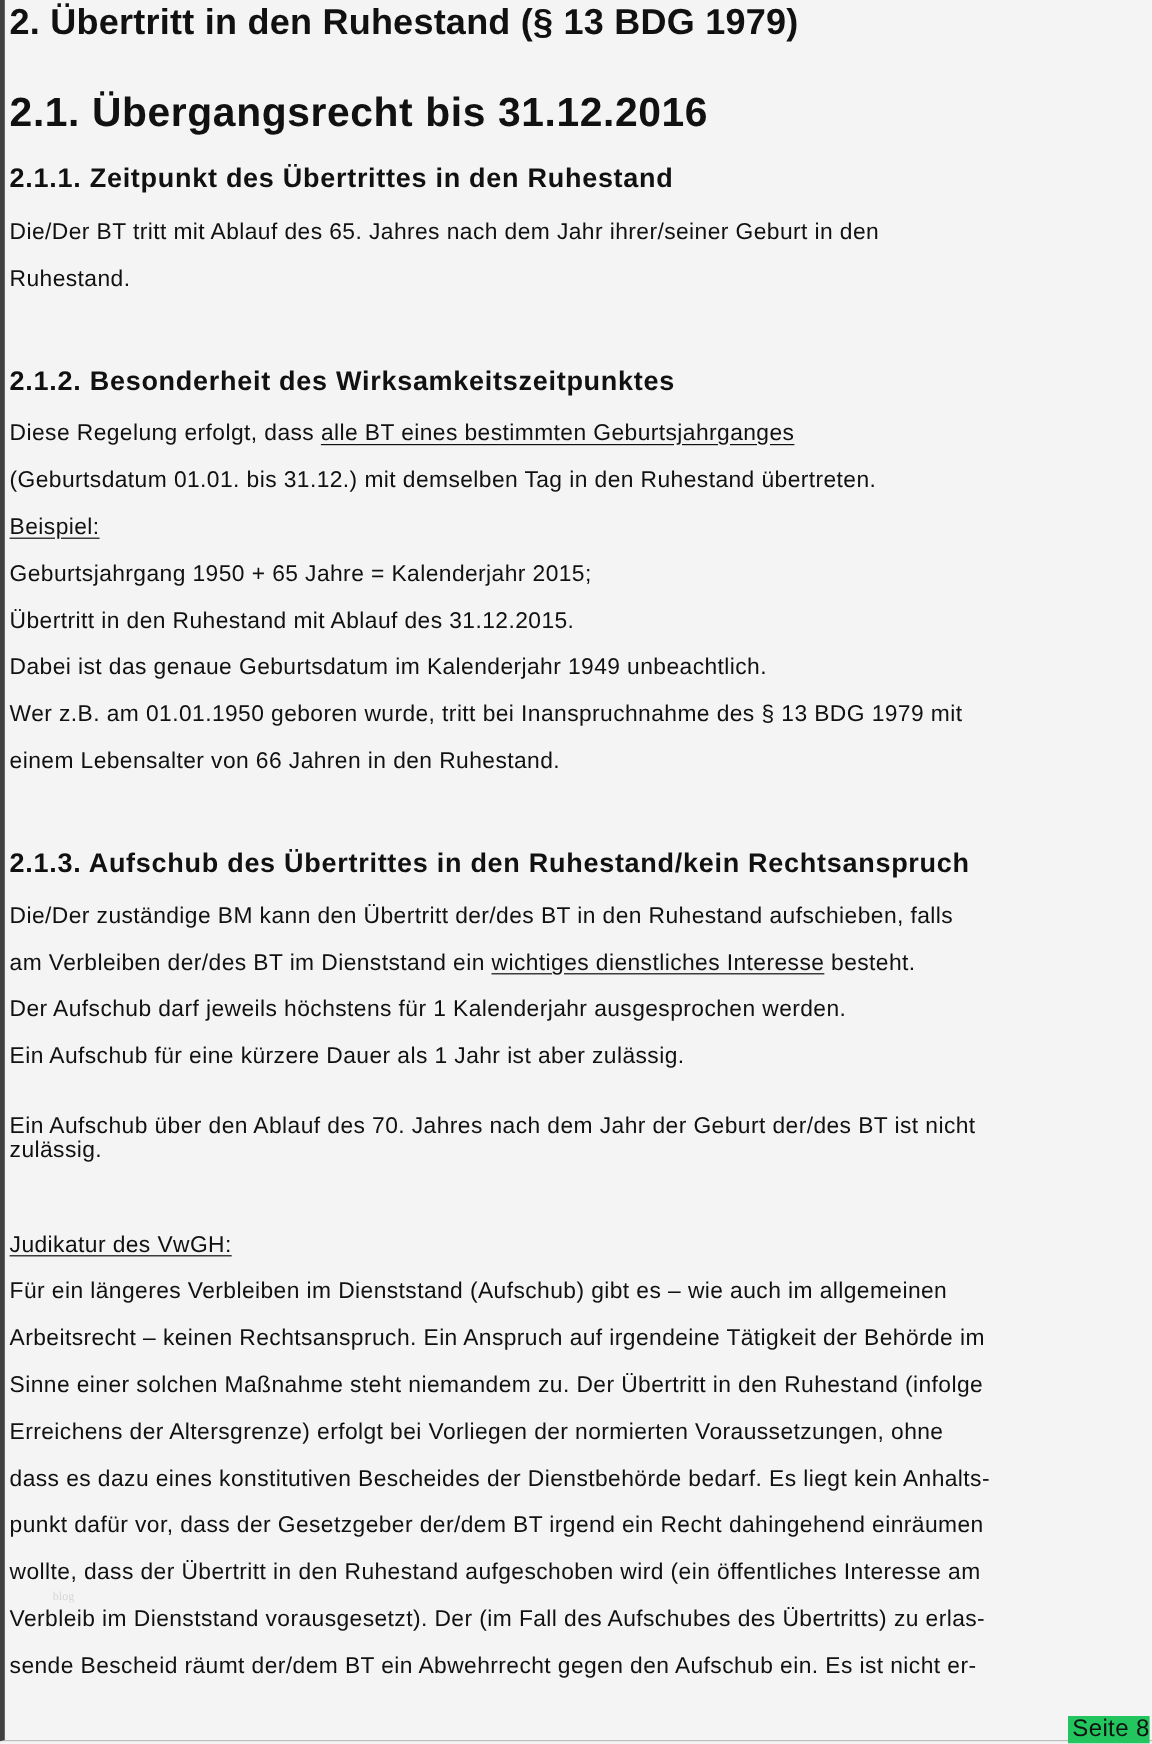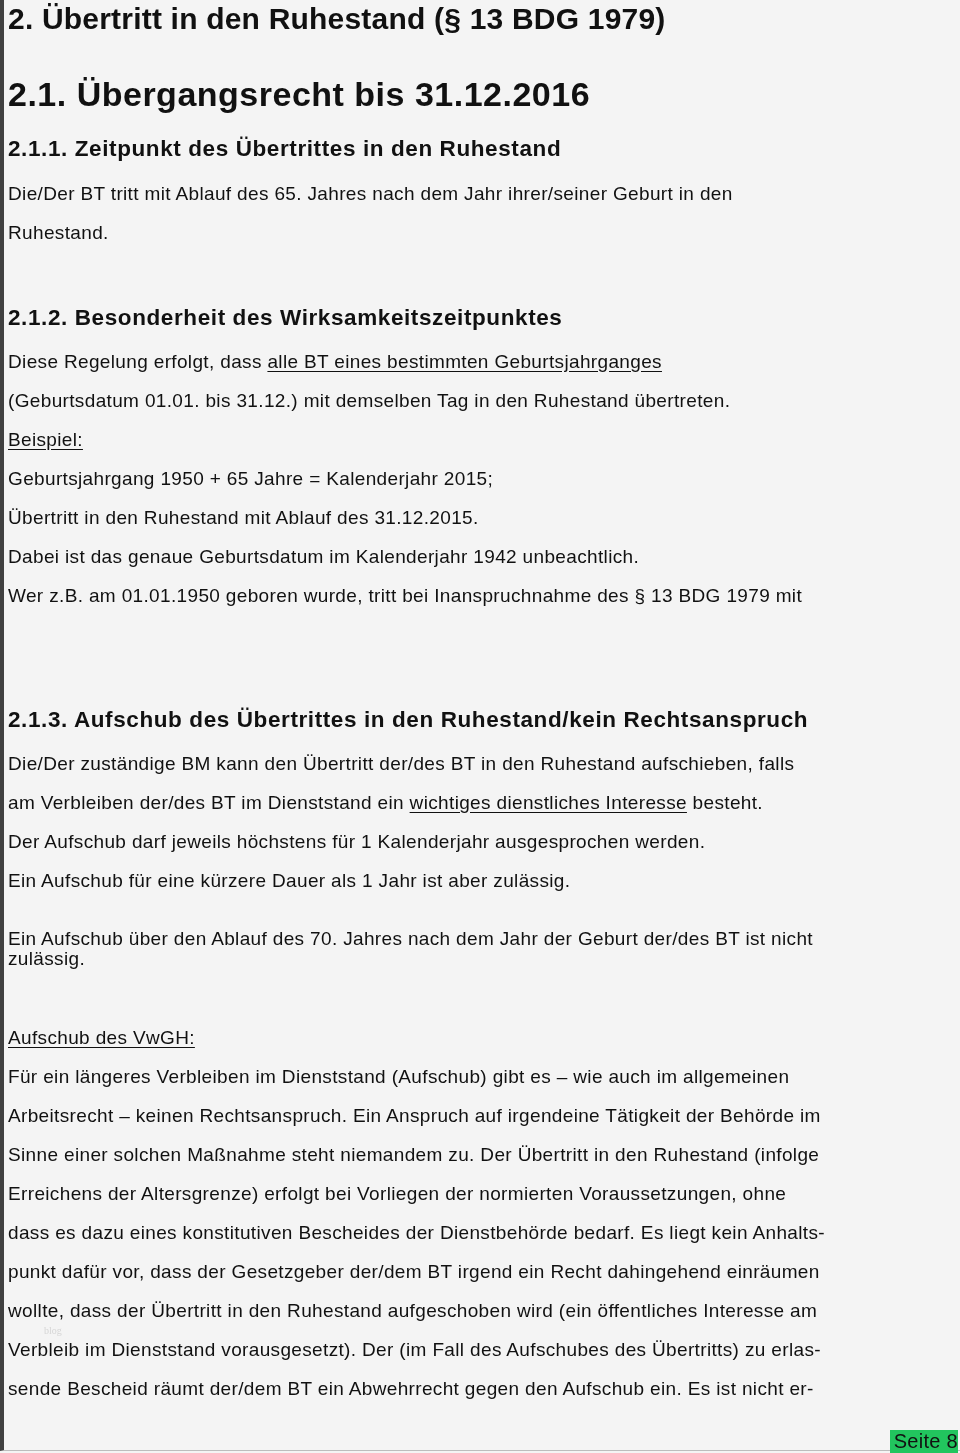--- a/index.html
+++ b/index.html
@@ -84,34 +84,35 @@
   <div class="line p" style="top:222px;">Ruhestand.</div>
 
   <div class="line h3" style="top:305px;">2.1.2. Besonderheit des Wirksamkeitszeitpunktes</div>
   <div class="line p" style="top:351px;">
     <span>Diese Regelung erfolgt, dass </span><span class="u">alle BT eines bestimmten Geburtsjahrganges</span>
   </div>
   <div class="line p" style="top:390px;">(Geburtsdatum 01.01. bis 31.12.) mit demselben Tag in den Ruhestand übertreten.</div>
   <div class="line p u" style="top:429px;">Beispiel:</div>
   <div class="line p" style="top:468px;">Geburtsjahrgang 1950 + 65 Jahre = Kalenderjahr 2015;</div>
   <div class="line p" style="top:507px;">Übertritt in den Ruhestand mit Ablauf des 31.12.2015.</div>
-  <div class="line p" style="top:546px;">Dabei ist das genaue Geburtsdatum im Kalenderjahr 1942 unbeachtlich.</div>
+  <div class="line p" style="top:546px;">Dabei ist das genaue Geburtsdatum im Kalenderjahr 1949 unbeachtlich.</div>
   <div class="line p" style="top:585px;">Wer z.B. am 01.01.1950 geboren wurde, tritt bei Inanspruchnahme des § 13 BDG 1979 mit</div>
+  <div class="line p" style="top:624px;">einem Lebensalter von 66 Jahren in den Ruhestand.</div>
 
   <div class="line h3" style="top:707px;">2.1.3. Aufschub des Übertrittes in den Ruhestand/kein Rechtsanspruch</div>
   <div class="line p" style="top:753px;">Die/Der zuständige BM kann den Übertritt der/des BT in den Ruhestand aufschieben, falls</div>
   <div class="line p" style="top:792px;">
     <span>am Verbleiben der/des BT im Dienststand ein </span><span class="u">wichtiges dienstliches Interesse</span><span> besteht.</span>
   </div>
   <div class="line p" style="top:831px;">Der Aufschub darf jeweils höchstens für 1 Kalenderjahr ausgesprochen werden.</div>
   <div class="line p" style="top:870px;">Ein Aufschub für eine kürzere Dauer als 1 Jahr ist aber zulässig.</div>
   <div class="line p" style="top:928px;">Ein Aufschub über den Ablauf des 70. Jahres nach dem Jahr der Geburt der/des BT ist nicht</div>
   <div class="line p" style="top:948px;">zulässig.</div>
 
-  <div class="line p u" style="top:1027px;">Aufschub des VwGH:</div>
+  <div class="line p u" style="top:1027px;">Judikatur des VwGH:</div>
   <div class="line p" style="top:1066px;">Für ein längeres Verbleiben im Dienststand (Aufschub) gibt es – wie auch im allgemeinen</div>
   <div class="line p" style="top:1105px;">Arbeitsrecht – keinen Rechtsanspruch. Ein Anspruch auf irgendeine Tätigkeit der Behörde im</div>
   <div class="line p" style="top:1144px;">Sinne einer solchen Maßnahme steht niemandem zu. Der Übertritt in den Ruhestand (infolge</div>
   <div class="line p" style="top:1183px;">Erreichens der Altersgrenze) erfolgt bei Vorliegen der normierten Voraussetzungen, ohne</div>
   <div class="line p" style="top:1222px;">dass es dazu eines konstitutiven Bescheides der Dienstbehörde bedarf. Es liegt kein Anhalts-</div>
   <div class="line p" style="top:1261px;">punkt dafür vor, dass der Gesetzgeber der/dem BT irgend ein Recht dahingehend einräumen</div>
   <div class="line p" style="top:1300px;">wollte, dass der Übertritt in den Ruhestand aufgeschoben wird (ein öffentliches Interesse am</div>
   <div class="line p" style="top:1339px;">Verbleib im Dienststand vorausgesetzt). Der (im Fall des Aufschubes des Übertritts) zu erlas-</div>
   <div class="line p" style="top:1378px;">sende Bescheid räumt der/dem BT ein Abwehrrecht gegen den Aufschub ein. Es ist nicht er-</div>
 

